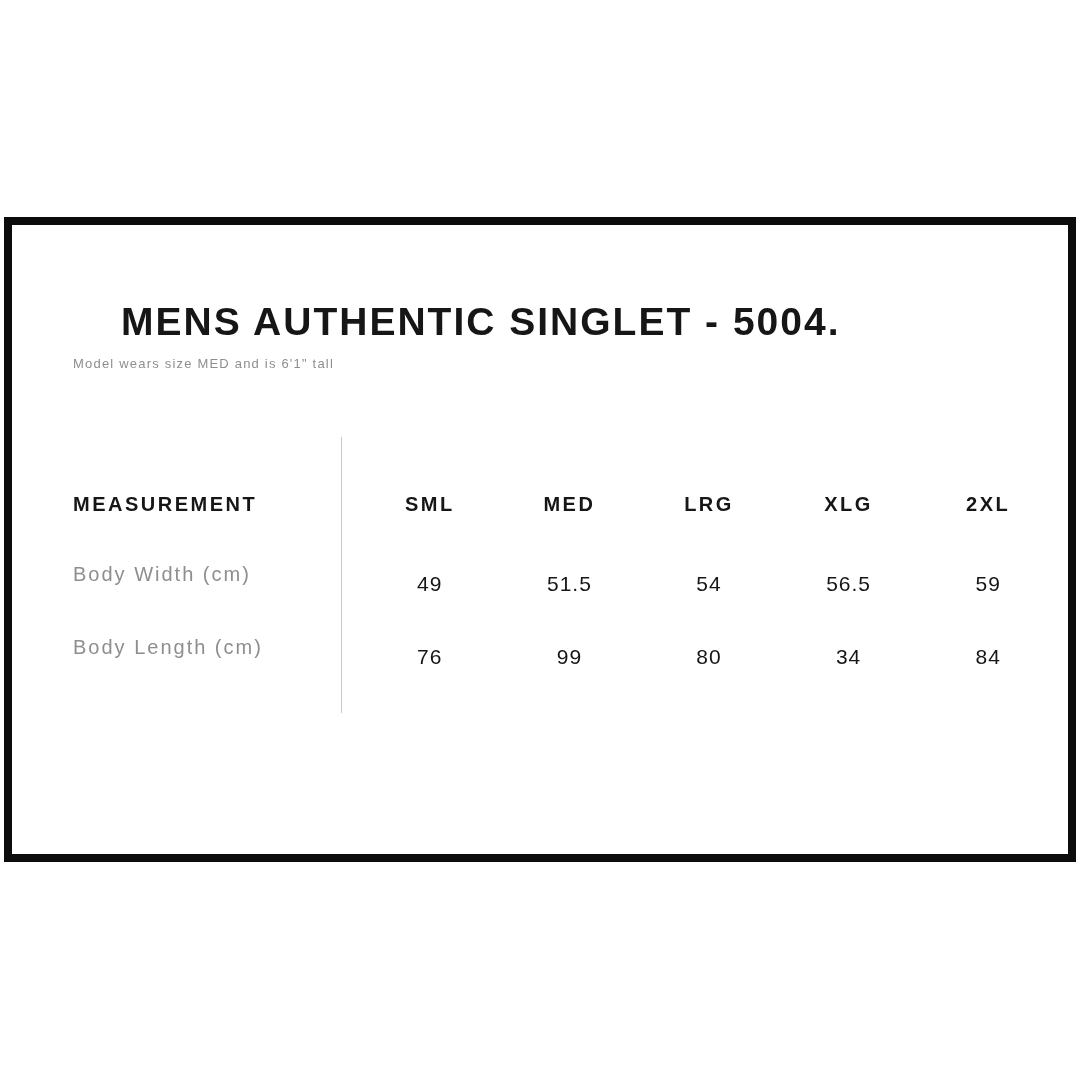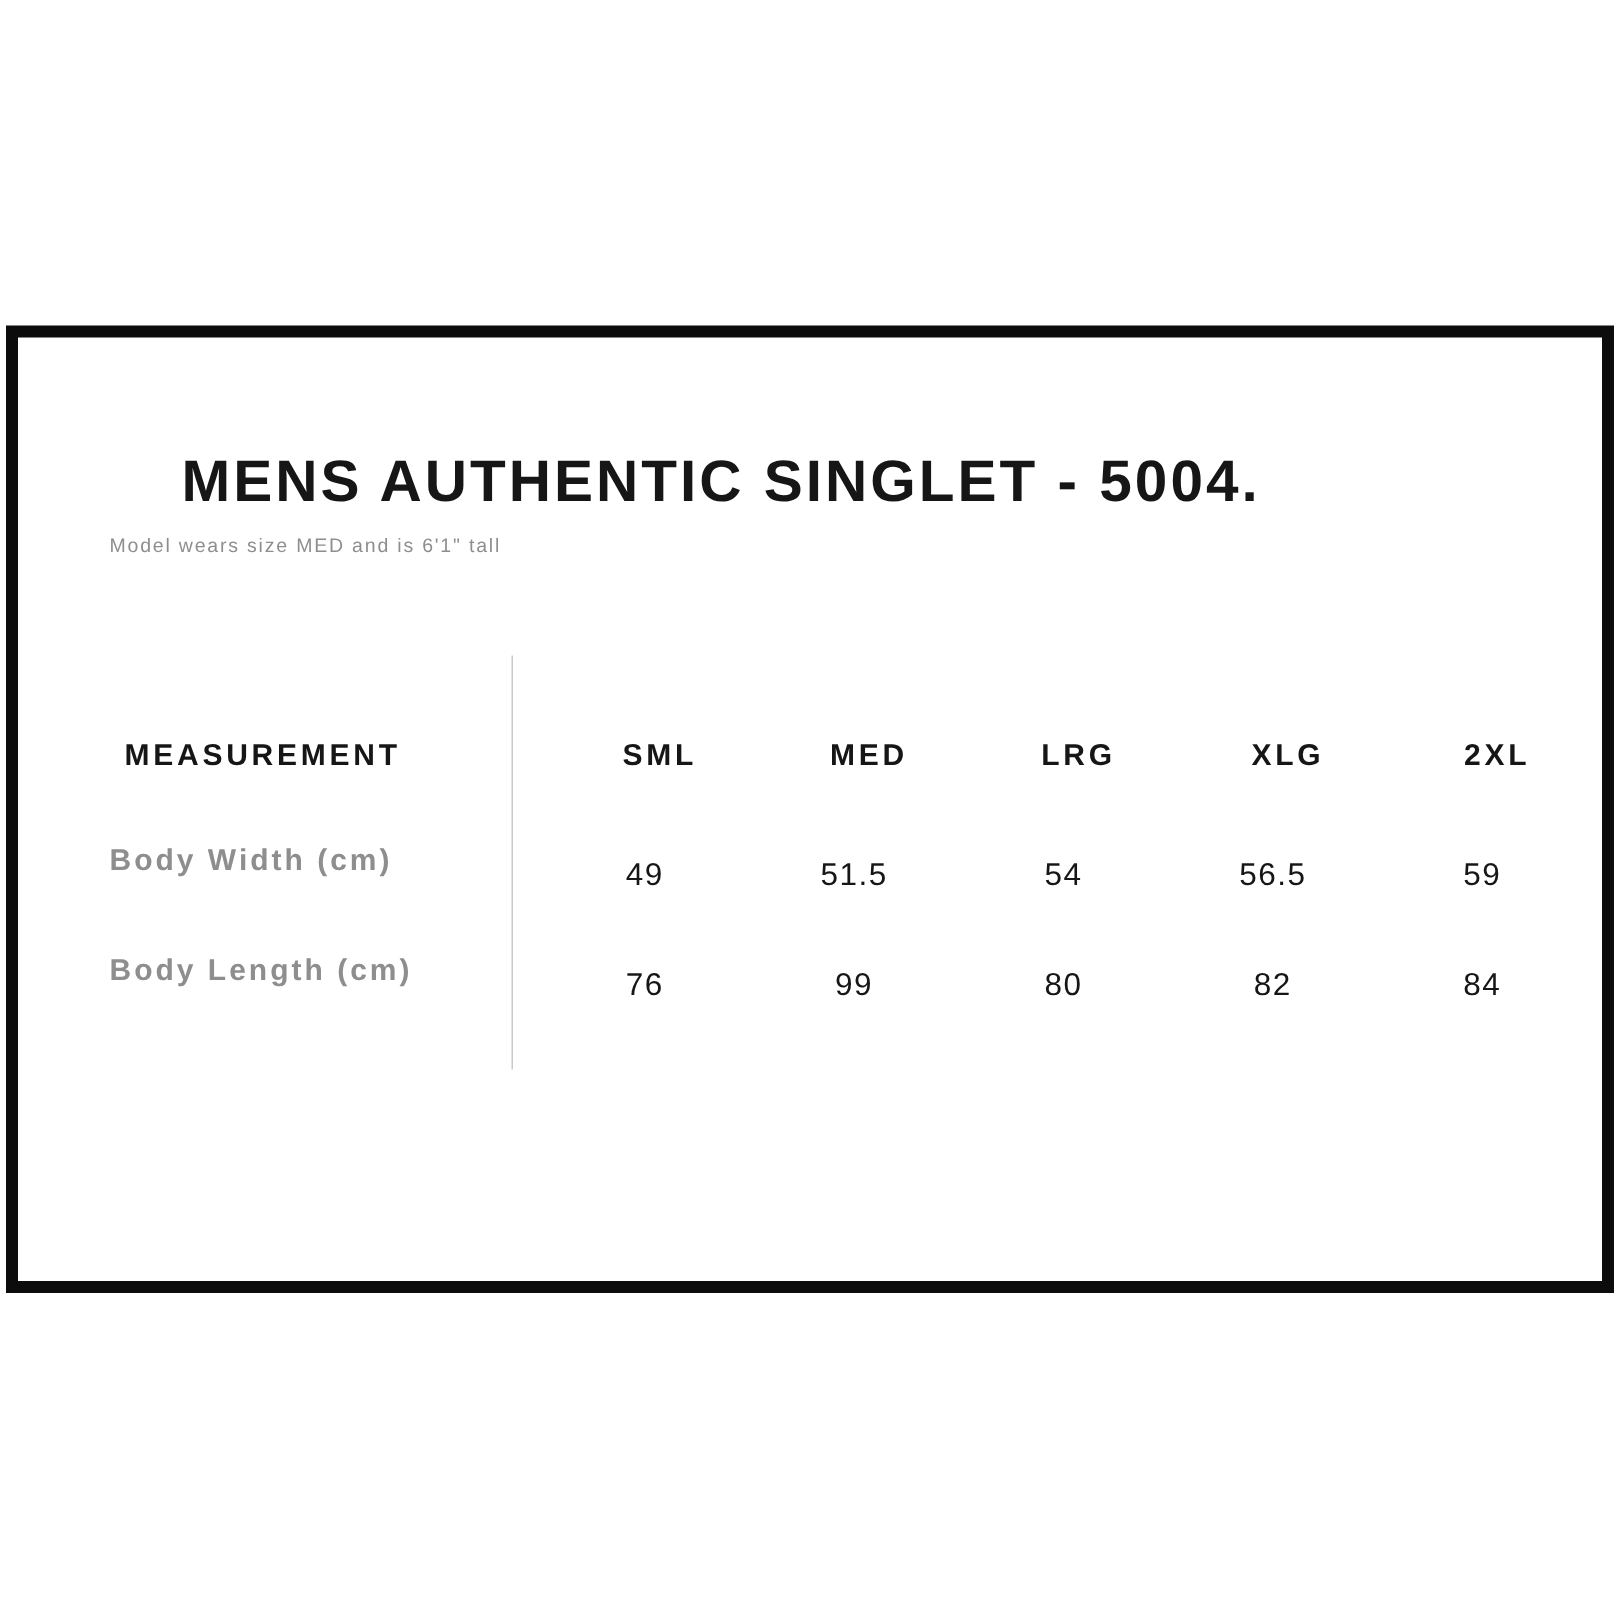--- a/index.html
+++ b/index.html
@@ -64,25 +64,25 @@
   }
 
   .t-row {
     position: absolute;
     left: 0;
     width: 100%;
     height: 30px;
     display: flex;
     align-items: center;
   }
-  .t-row.header-row { top: 52px; margin-left: 10px; }
+  .t-row.header-row { top: 52px; }
   .t-row.data-row-1 { top: 122px; }
   .t-row.data-row-2 { top: 195px; }
 
-  .t-label { width: 268px; flex: none; font-weight: bold; }
+  .t-label { width: 268px; flex: none; }
   .t-gap   { width: 19px;  flex: none; }
   .t-cell  { flex: 1; text-align: center; }
 
   .header-row .t-label,
   .header-row .t-cell {
     font-size: 20px;
     font-weight: bold;
     letter-spacing: 2.5px;
     color: #161616;
   }
@@ -148,20 +148,20 @@
       <div class="t-cell">56.5</div>
       <div class="t-cell">59</div>
     </div>
 
     <div class="t-row data-row-2">
       <div class="t-label">Body Length (cm)</div>
       <div class="t-gap"></div>
       <div class="t-cell">76</div>
       <div class="t-cell">99</div>
       <div class="t-cell">80</div>
-      <div class="t-cell">82</div>
+      <div class="t-cell">34</div>
       <div class="t-cell">84</div>
     </div>
 
   </div>
 
 
 </div>
 
 </body></html>

